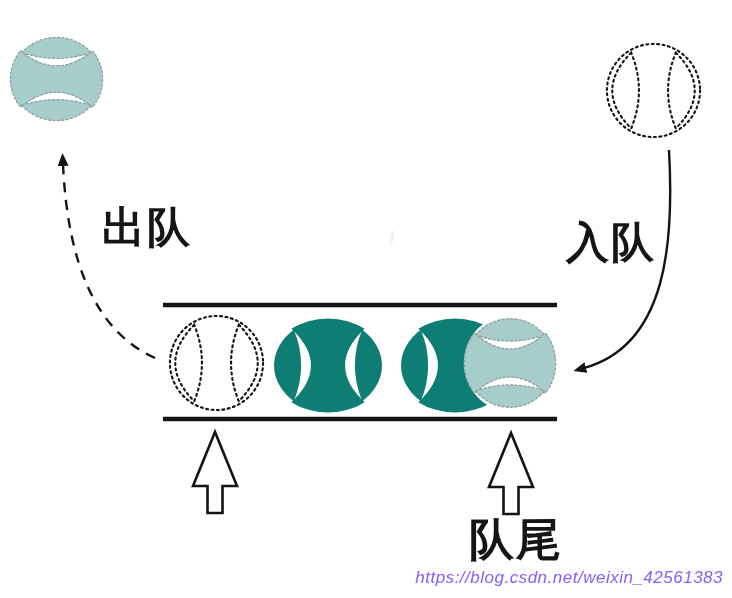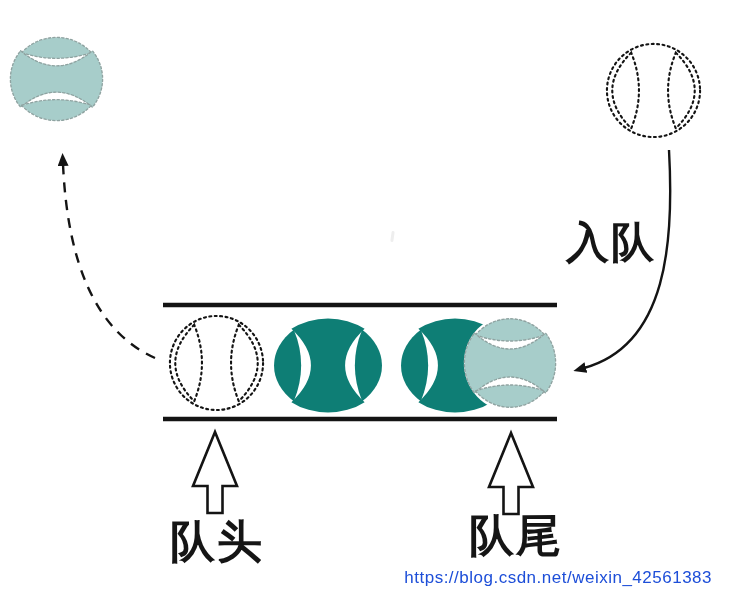--- a/index.html
+++ b/index.html
@@ -9,24 +9,24 @@
   }
   .stage svg.scene{position:absolute;left:0;top:0;}
   .cjk-label{
     position:absolute;color:#151515;font-weight:700;line-height:1;
     letter-spacing:2px;white-space:nowrap;
     font-family:"Liberation Sans",sans-serif;
   }
   .lbl-dequeue{left:102px;top:206px;font-size:43px;}
   .lbl-enqueue{left:566px;top:221px;font-size:43px;}
   .lbl-head{left:170px;top:519px;font-size:45px;}
-  .lbl-tail{left:469px;top:517px;font-size:45px;font-family:Liberation Mono, monospace;}
+  .lbl-tail{left:469px;top:517px;font-size:45px;}
   .watermark{
-    position:absolute;right:20px;top:568px;font-size:17px;color:#1d4ed8;
-    letter-spacing:0.5px;font-weight:400;
+    position:absolute;right:9px;top:568px;font-size:17px;color:#8b5cf6;
+    letter-spacing:0.5px;font-weight:400;font-style:italic;
   }
   .artifact{
     position:absolute;left:391px;top:231px;width:3px;height:11px;
     background:#eeeeee;border-radius:2px;transform:rotate(8deg);
   }
 </style>
 </head>
 <body>
 
 <div class="stage">
@@ -75,20 +75,20 @@
     <use href="#sym-dotted-ball" x="605" y="42" width="97" height="97"></use>
 
     <path d="M 155 358 Q 70 320 63 164" fill="none" stroke-width="2.4" stroke-dasharray="10 8" marker-end="url(#arr)" stroke="#141414"></path>
 
     <path d="M 669 150 C 674 240 668 345 584 368" fill="none" stroke-width="2.4" marker-end="url(#arr)" stroke="#141414"></path>
 
     <polygon points="215,432 193,486 207.5,486 207.5,513 222.5,513 222.5,486 237,486" fill="#ffffff" stroke-width="2.6" stroke-linejoin="miter" stroke="#141414"></polygon>
     <polygon points="511,433 489,487 503.5,487 503.5,514 518.5,514 518.5,487 533,487" fill="#ffffff" stroke-width="2.6" stroke-linejoin="miter" stroke="#141414"></polygon>
   </svg>
 
+  <div class="cjk-label lbl-dequeue">出队</div>
   <div class="cjk-label lbl-enqueue">入队</div>
-  <div class="cjk-label lbl-head">队头</div>
   <div class="cjk-label lbl-tail">队尾</div>
 
   <div class="watermark">https://blog.csdn.net/weixin_42561383</div>
 
   <div class="artifact"></div>
 </div>
 
 </body></html>

